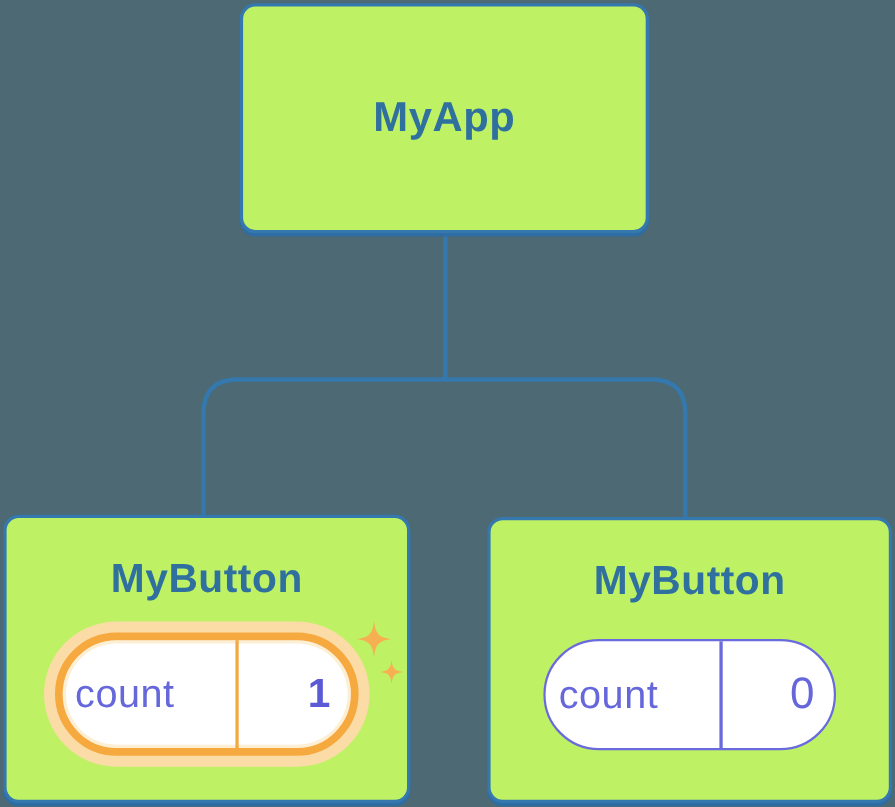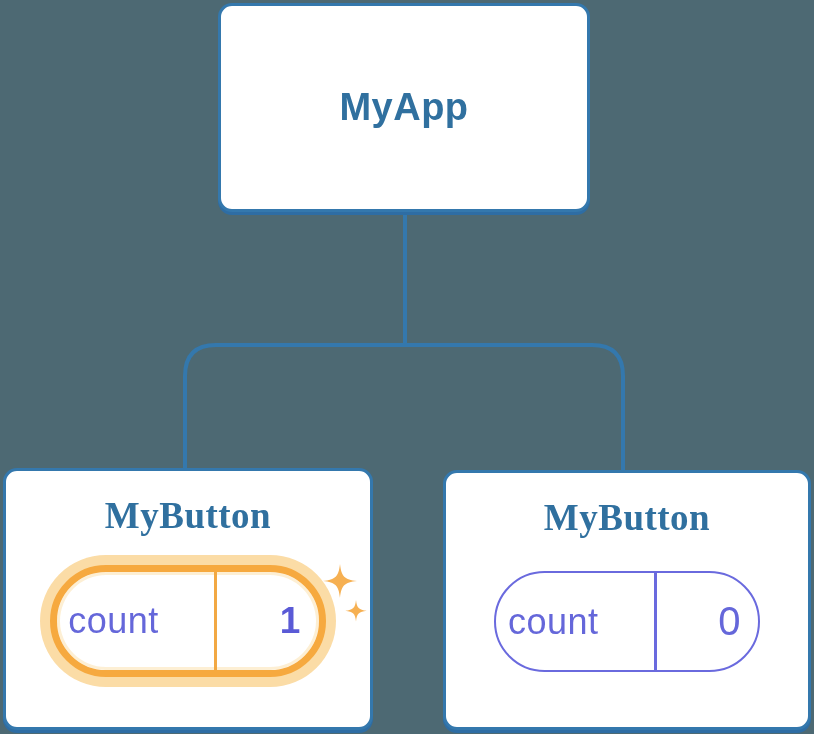--- a/index.html
+++ b/index.html
@@ -16,21 +16,21 @@
     font-family: "Liberation Sans", sans-serif;
   }
   .connectors {
     position: absolute;
     left: 0; top: 0;
     width: 814px; height: 734px;
     pointer-events: none;
   }
   .card {
     position: absolute;
-    background: #ffffff;
+    background: #bef264;
     border: 3px solid #3478ad;
     border-radius: 14px;
     box-shadow: 0 3px 0 0 #2e6da4;
     box-sizing: border-box;
   }
   .app-card {
     left: 218px; top: 3px;
     width: 372px; height: 209px;
     display: flex;
     align-items: center;
@@ -43,22 +43,21 @@
     letter-spacing: 0.5px;
   }
   .button-card {
     display: flex;
     flex-direction: column;
     align-items: center;
   }
   .button-card .node-label {
     font-size: 37px;
     font-weight: 600;
-    margin-top: 23px;
-    font-family: Liberation Serif, serif;
+    margin-top: 34px;
   }
   .button-card-left {
     left: 3px; top: 468px;
     width: 370px; height: 262px;
   }
   .button-card-right {
     left: 443px; top: 470px;
     width: 368px; height: 260px;
   }
   .state-pill {

